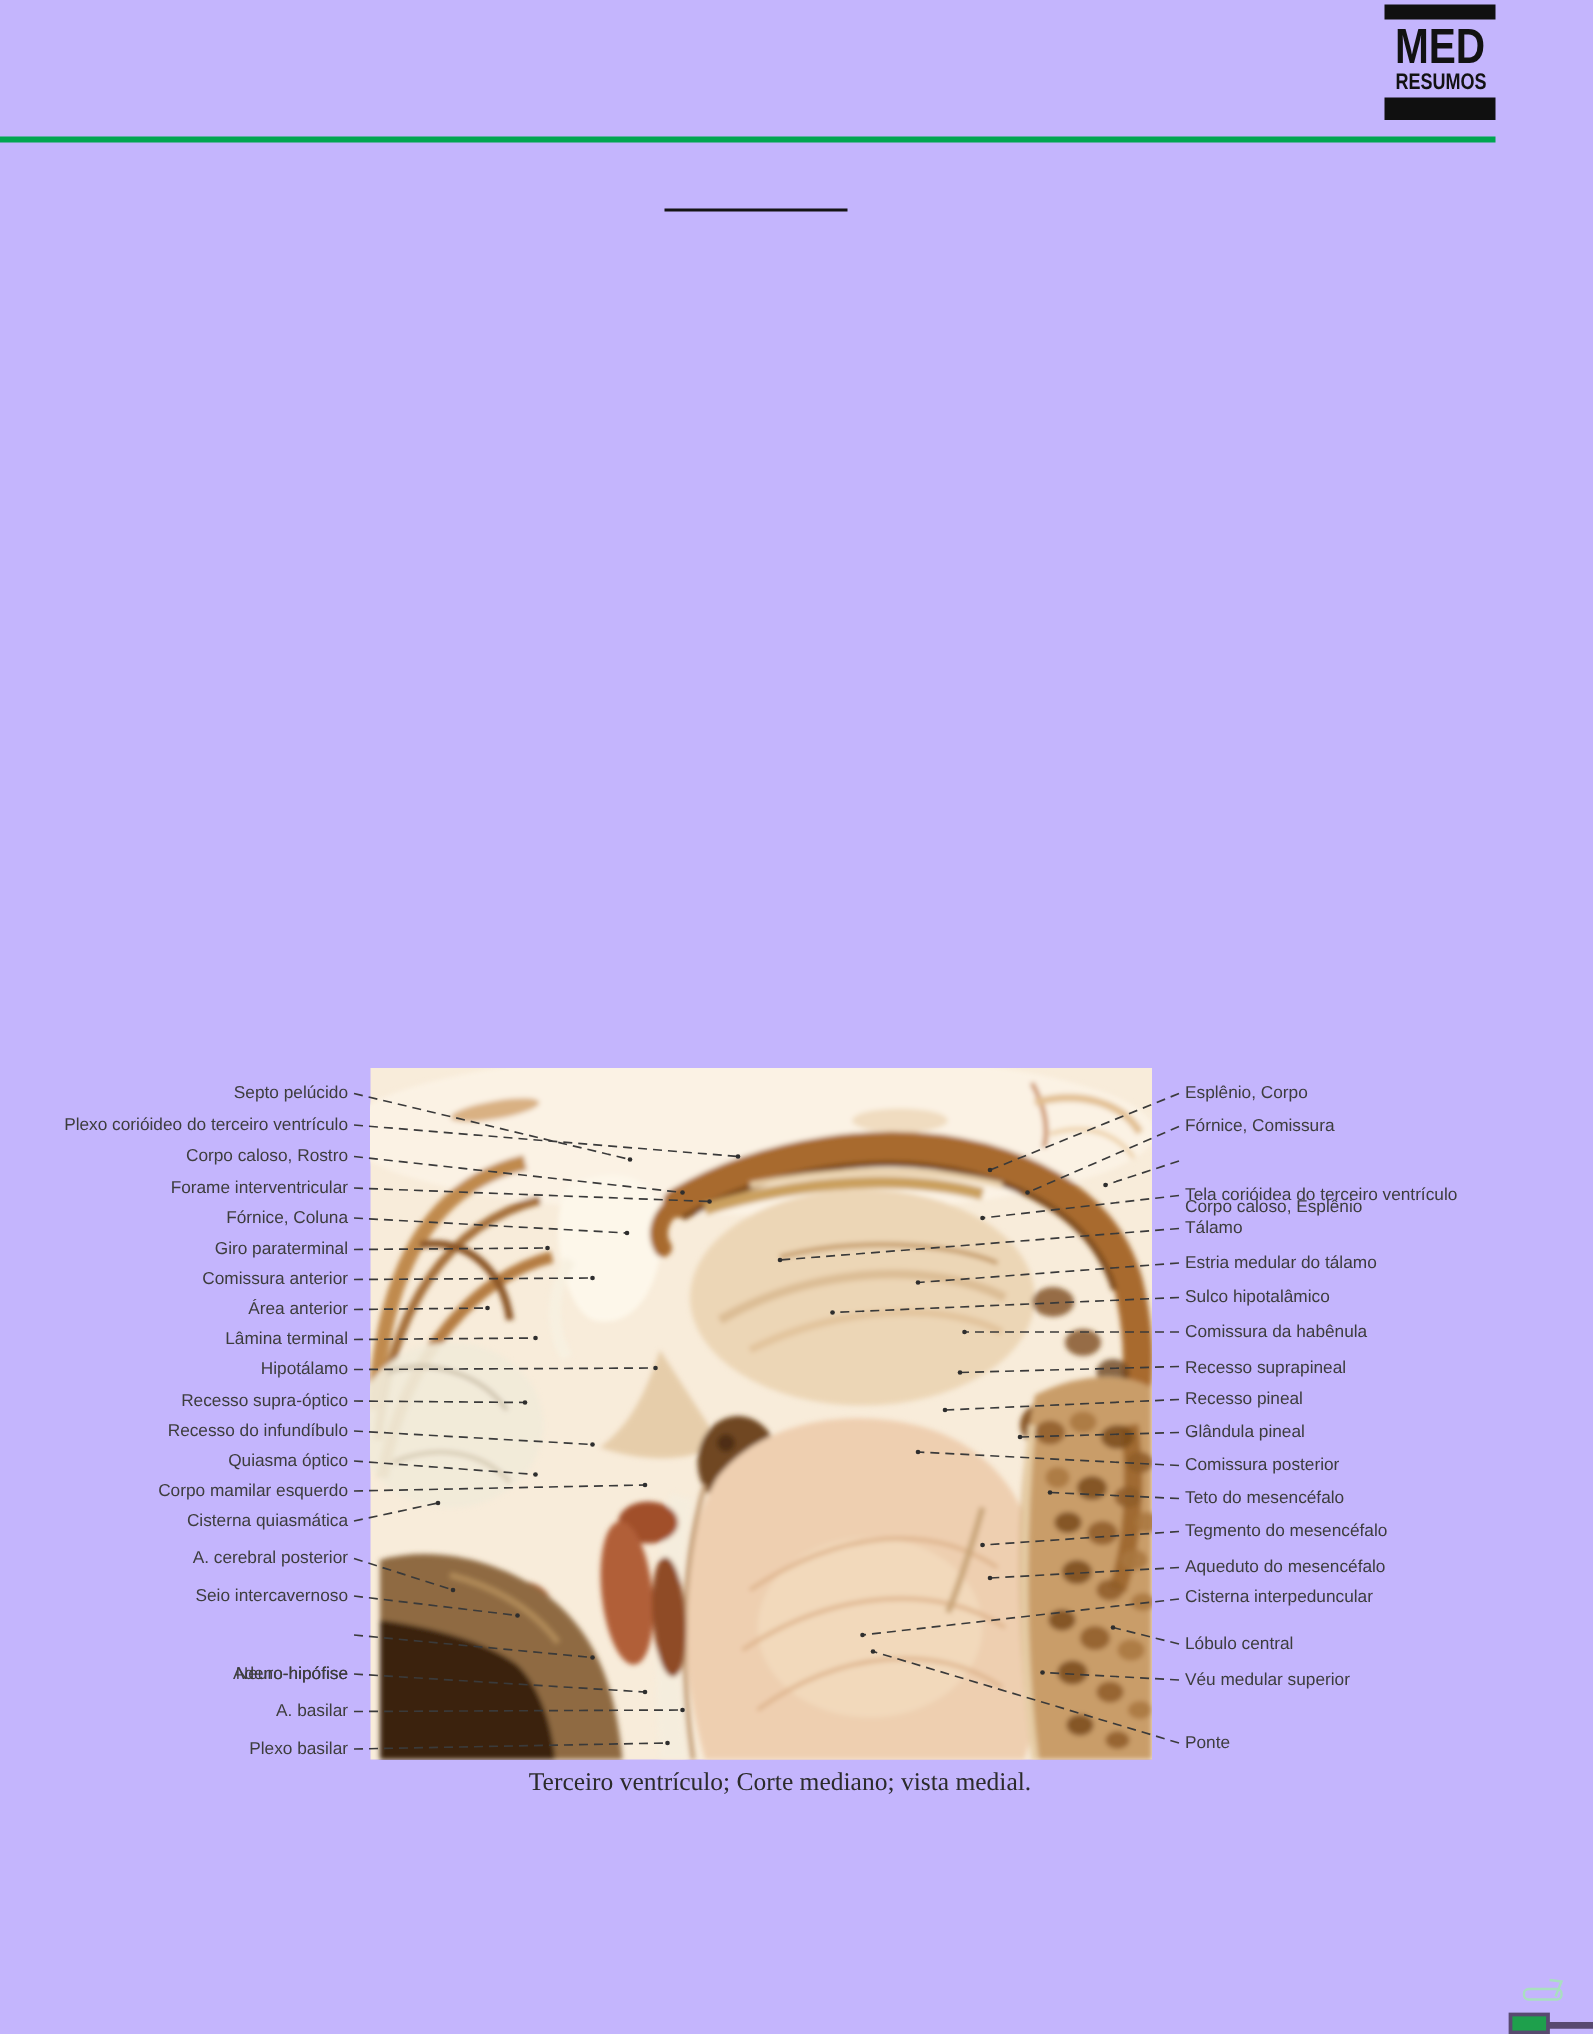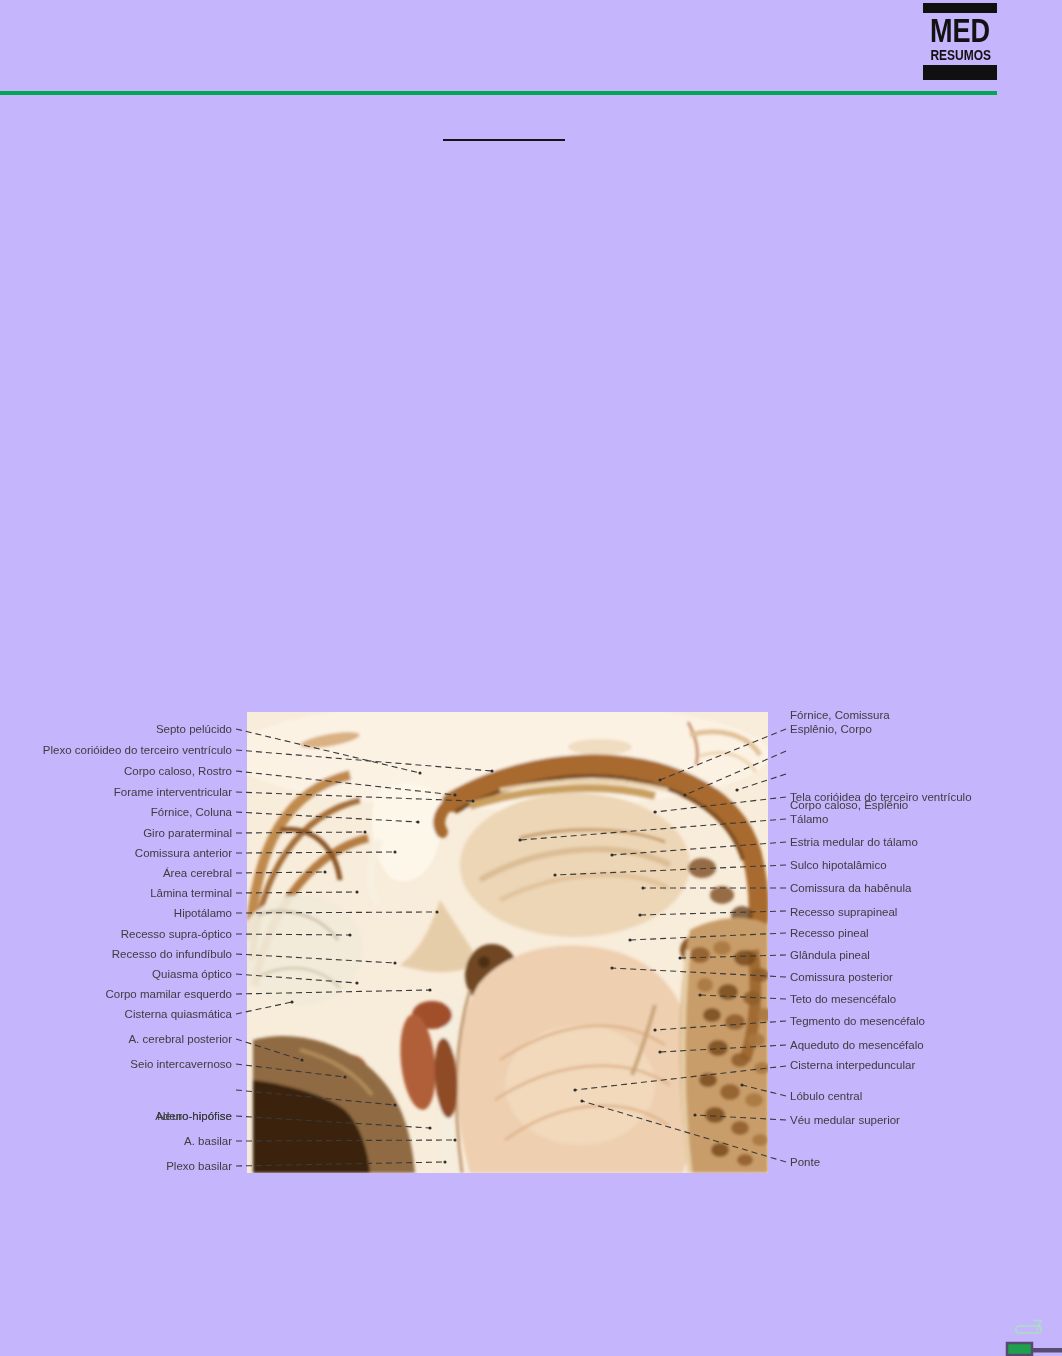--- a/index.html
+++ b/index.html
@@ -218,49 +218,50 @@
     </g>
   </svg>
 
   <div class="lbl left" style="top:722px">Septo pelúcido</div>
   <div class="lbl left" style="top:743px">Plexo corióideo do terceiro ventrículo</div>
   <div class="lbl left" style="top:764px">Corpo caloso, Rostro</div>
   <div class="lbl left" style="top:785px">Forame interventricular</div>
   <div class="lbl left" style="top:805px">Fórnice, Coluna</div>
   <div class="lbl left" style="top:826px">Giro paraterminal</div>
   <div class="lbl left" style="top:846px">Comissura anterior</div>
-  <div class="lbl left" style="top:866px">Área cerebral</div>
+  <div class="lbl left" style="top:866px">Área anterior</div>
   <div class="lbl left" style="top:886px">Lâmina terminal</div>
   <div class="lbl left" style="top:906px">Hipotálamo</div>
   <div class="lbl left" style="top:927px">Recesso supra-óptico</div>
   <div class="lbl left" style="top:947px">Recesso do infundíbulo</div>
   <div class="lbl left" style="top:967px">Quiasma óptico</div>
   <div class="lbl left" style="top:987px">Corpo mamilar esquerdo</div>
   <div class="lbl left" style="top:1007px">Cisterna quiasmática</div>
   <div class="lbl left" style="top:1032px">A. cerebral posterior</div>
   <div class="lbl left" style="top:1057px">Seio intercavernoso</div>
   <div class="lbl left" style="top:1109px">Adeno-hipófise</div>
   <div class="lbl left" style="top:1109px">Neuro-hipófise</div>
   <div class="lbl left" style="top:1134px">A. basilar</div>
   <div class="lbl left" style="top:1159px">Plexo basilar</div>
 
   <div class="lbl right" style="top:722px">Esplênio, Corpo</div>
-  <div class="lbl right" style="top:708px">Fórnice, Comissura</div>
+  <div class="lbl right" style="top:744px">Fórnice, Comissura</div>
   <div class="lbl right" style="top:798px">Corpo caloso, Esplênio</div>
   <div class="lbl right" style="top:790px">Tela corióidea do terceiro ventrículo</div>
   <div class="lbl right" style="top:812px">Tálamo</div>
   <div class="lbl right" style="top:835px">Estria medular do tálamo</div>
   <div class="lbl right" style="top:858px">Sulco hipotalâmico</div>
   <div class="lbl right" style="top:881px">Comissura da habênula</div>
   <div class="lbl right" style="top:905px">Recesso suprapineal</div>
   <div class="lbl right" style="top:926px">Recesso pineal</div>
   <div class="lbl right" style="top:948px">Glândula pineal</div>
   <div class="lbl right" style="top:970px">Comissura posterior</div>
   <div class="lbl right" style="top:992px">Teto do mesencéfalo</div>
   <div class="lbl right" style="top:1014px">Tegmento do mesencéfalo</div>
   <div class="lbl right" style="top:1038px">Aqueduto do mesencéfalo</div>
   <div class="lbl right" style="top:1058px">Cisterna interpeduncular</div>
   <div class="lbl right" style="top:1089px">Lóbulo central</div>
   <div class="lbl right" style="top:1113px">Véu medular superior</div>
   <div class="lbl right" style="top:1155px">Ponte</div>
 
+  <div class="caption">Terceiro ventrículo;  Corte mediano; vista medial.</div>
 
 </div>
 
 </body></html>

